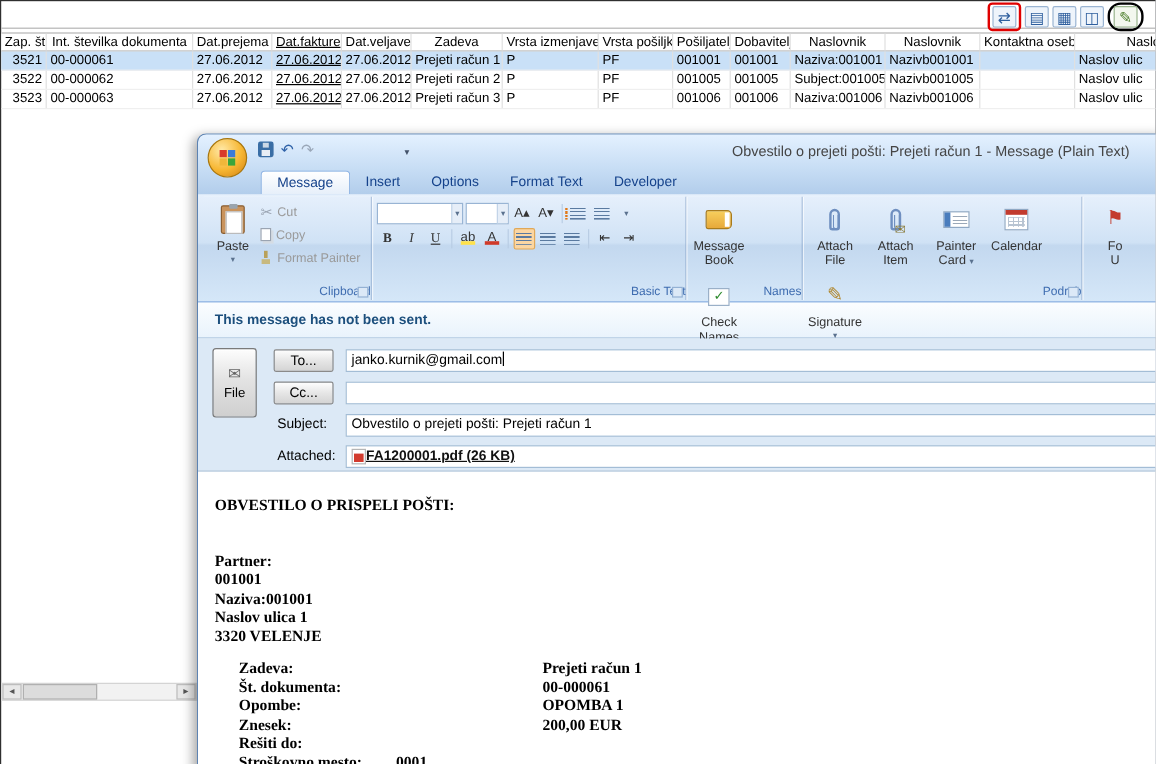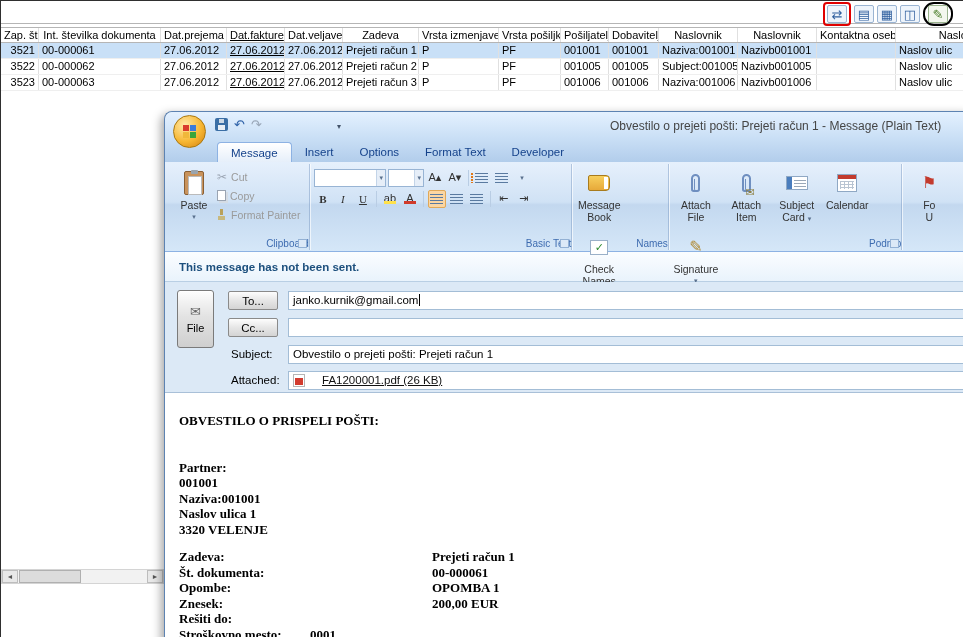--- a/index.html
+++ b/index.html
@@ -138,31 +138,31 @@
               display:flex; flex-direction:column; align-items:center; justify-content:center; gap:3px;
               font-size:11px; color:#000; box-shadow:inset 0 1px 0 #fff; }
   .send-env { font-size:13px; color:#666; }
   .frow { position:absolute; left:0; right:4px; height:20px; }
   .fbtn { position:absolute; left:63px; width:50px; height:19px; text-align:center; line-height:18px;
           background:linear-gradient(#fdfdfd,#e6e6e6 50%,#d4d4d4); border:1px solid #8a8a8a; border-radius:2px; }
   .flabel { position:absolute; left:66px; line-height:19px; color:#000; }
   .ffield { position:absolute; left:123px; right:0; height:19px; background:#fff; border:1px solid #a3bdd6;
             line-height:17px; padding:0 4px; white-space:nowrap; overflow:hidden; }
   .caret { display:inline-block; width:1px; height:12px; background:#000; margin-left:1px; vertical-align:-2px; }
-  .attach-chip { display:inline-flex; align-items:center; gap:17px; }
+  .attach-chip { display:inline-flex; align-items:center; gap:0;font-weight:bold; }
   .pdf-ic { width:12px; height:13px; background:#fff; border:1px solid #b5b5b5; position:relative; }
   .pdf-ic:before { content:""; position:absolute; left:1px; top:3px; right:1px; height:7px; background:#d23b2e; }
   .attach-name { text-decoration:underline; color:#111; }
 
   .msgbody { position:relative; height:252px; background:#fff; border-top:1px solid #a9c0d8;
              font-family:"Liberation Serif",serif; font-weight:bold; font-size:13px; line-height:15.5px;
              color:#000; padding:20px 0 0 14px; overflow:hidden; }
   .partner-block { margin-top:31px; }
   .details-block { margin-top:12px; }
-  .dline .lab { display:inline-block; }
+  .dline .lab { display:inline-block;margin-left:20px; }
   .lab-w { width:253px; } .lab-n { width:131px; }
 </style>
 </head>
 <body>
 
 <div class="screen">
 
   <div class="tabline"></div>
 
   <div class="app-toolbar">
@@ -392,21 +392,21 @@
               <span class="paperclip"></span>
               <span class="env-g">✉</span>
             </span>
           <span>Attach</span>
           <span>Item</span>
         </div>
         <div class="bigbtn">
           <span class="ic">
               <span class="card-ic"></span>
             </span>
-          <span>Subject</span>
+          <span>Painter</span>
           <span><span>Card</span> <span style="font-size:7px;color:#5a718e">▾</span></span>
         </div>
         <div class="bigbtn">
           <span class="ic">
               <span class="cal-ic"></span>
             </span>
           <span>Calendar</span>
         </div>
         <div class="bigbtn">
           <span class="ic">

